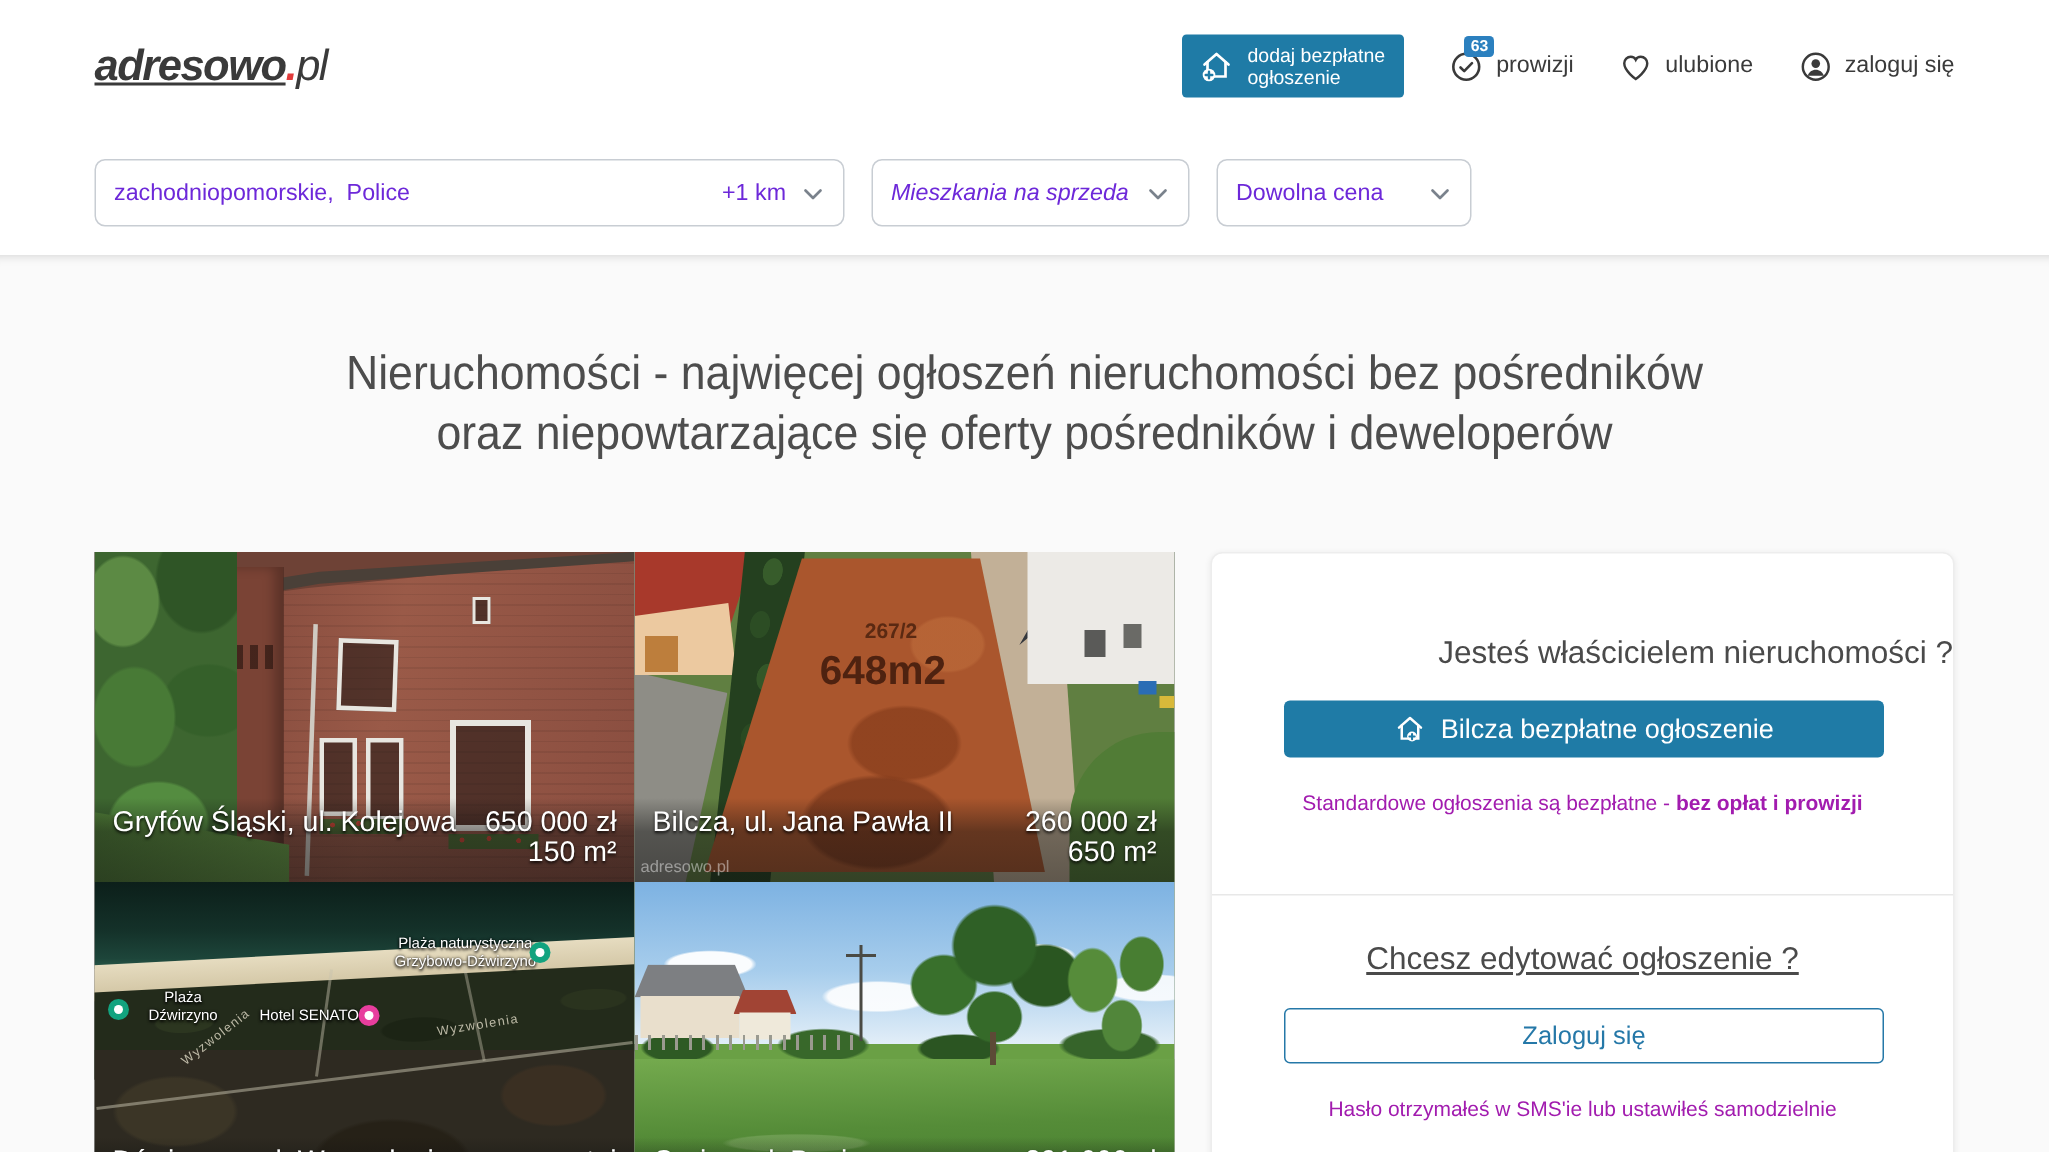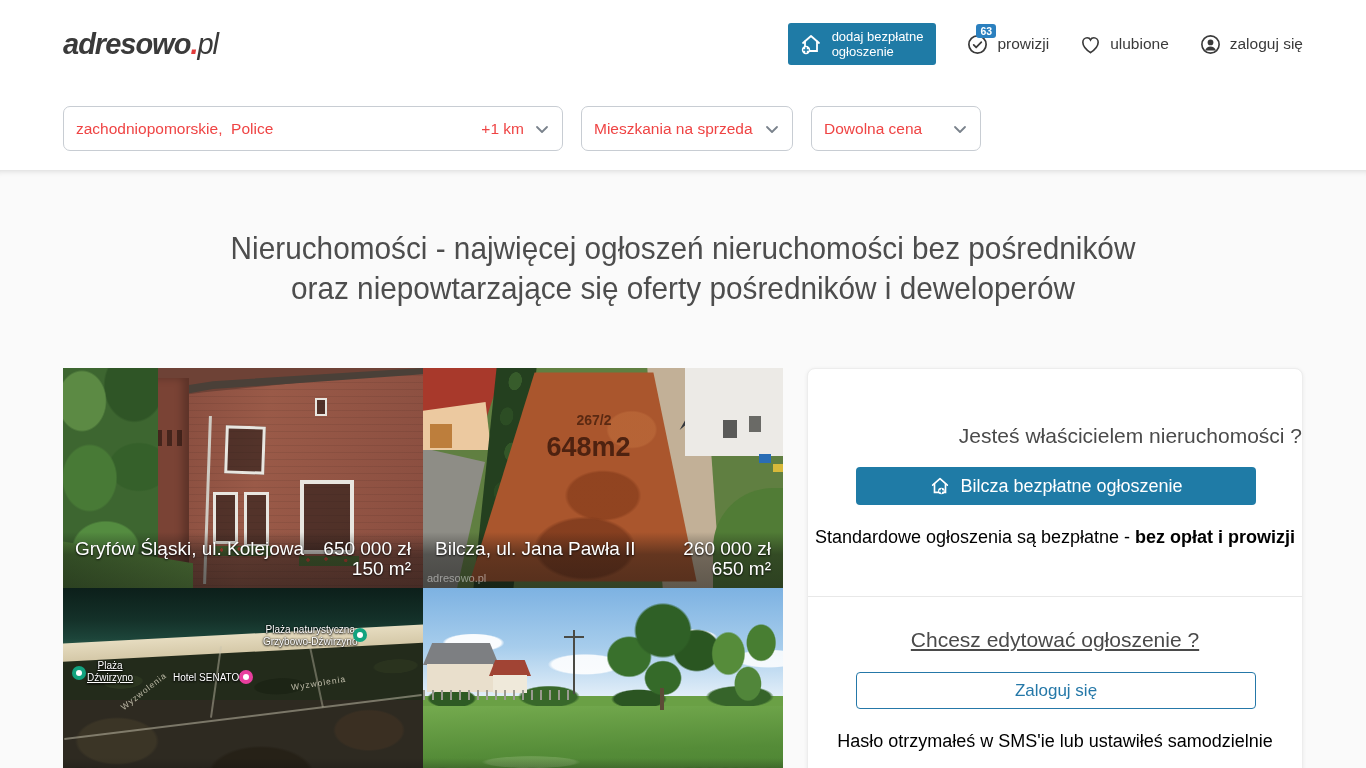--- a/index.html
+++ b/index.html
@@ -6,40 +6,40 @@
   html,body { width:1366px; height:768px; overflow:hidden; }
   body { font-family:"Liberation Sans", sans-serif; background:#fff; }
   .page { position:relative; width:1366px; height:768px; overflow:hidden; background:#fff; }
 
   
   .content-bg { position:absolute; top:170px; left:0; right:0; bottom:0; background:#fafafa;
                 box-shadow: inset 0 7px 7px -7px rgba(0,0,0,0.18); }
   .header { position:absolute; top:0; left:63px; right:63px; height:88px;
             display:flex; align-items:center; justify-content:space-between; }
   .logo { font-size:29px; font-style:italic; color:#3a3a3a; letter-spacing:-1px; cursor:pointer; }
-  .logo .brand { font-weight:bold; }
+  .logo .brand { font-weight:bold;text-decoration:underline; }
   .logo .dot { color:#e23b3b; font-weight:bold; }
   .hdr-right { display:flex; align-items:center; gap:30px; }
   .btn-add-hdr { display:flex; align-items:center; gap:9px; background:#1f7ba6; color:#fff;
                  border:none; padding:6px 13px 6px 11px; border-radius:3px; font-size:13px;
                  line-height:15px; text-align:left; cursor:pointer; font-family:inherit; }
   .nav-item { display:flex; align-items:center; gap:8px; font-size:15.5px; color:#3a3a3a;
               position:relative; cursor:pointer; }
   .badge { position:absolute; top:-9px; left:10px; background:#2b80bf; color:#fff; font-size:10.5px;
            font-weight:bold; padding:1px 4px; border-radius:3px; line-height:12px; }
 
   
   .search-row { position:absolute; top:106px; left:63px; display:flex; gap:18px; align-items:center; }
   .field { height:45px; border:1px solid #c8cdd3; border-radius:7px; background:#fff;
            display:flex; align-items:center; justify-content:space-between; padding:0 12px;
-           font-size:15.5px; color:#ef4444; cursor:pointer; }
+           font-size:15.5px; color:#6d28d9; cursor:pointer; }
   .f-loc { width:500px; }
   .f-loc .loc-right { display:flex; align-items:center; gap:10px; }
   .f-cat { width:212px; }
-  .f-cat .val { width:168px; overflow:hidden; white-space:nowrap; }
+  .f-cat .val { width:168px; overflow:hidden; white-space:nowrap;font-style:italic; }
   .f-price { width:170px; }
   .pre { white-space:pre-wrap; }
   .btn-szukaj { width:300px; height:41px; margin-left:4px; background:#c43d3d; border:none;
                 border-radius:4px; color:#fff; font-weight:bold; font-size:16.5px; letter-spacing:.5px;
                 display:flex; align-items:center; justify-content:center; gap:9px; cursor:pointer;
                 font-family:inherit; }
 
   
   .hero-title { position:absolute; top:228px; left:0; width:100%; text-align:center;
                 font-size:32px; line-height:40px; font-weight:400; color:#4d4d4d;
@@ -158,21 +158,21 @@
         radial-gradient(50px 30px at 35% 90%, #423a28 0 55%, transparent 60%); }
   .s3-road1 { position:absolute; left:0; top:128px; width:360px; height:2px;
               background:rgba(200,195,175,0.5); transform:rotate(-7deg); }
   .s3-road2 { position:absolute; left:152px; top:58px; width:2px; height:72px;
               background:rgba(200,195,175,0.45); transform:rotate(8deg); }
   .s3-road3 { position:absolute; left:252px; top:54px; width:2px; height:66px;
               background:rgba(200,195,175,0.4); transform:rotate(-12deg); }
   .s3-lb { position:absolute; color:#fff; font-size:10px; line-height:12px;
            text-shadow:0 0 2px #000, 0 1px 2px #000; z-index:3; }
   .s3-lb-beach1 { left:200px; top:36px; text-align:center; }
-  .s3-lb-beach2 { left:24px; top:72px; text-align:center;text-decoration:underline; }
+  .s3-lb-beach2 { left:36px; top:72px; text-align:center; }
   .s3-lb-hotel { left:110px; top:84px; }
   .s3-mk { position:absolute; width:14px; height:14px; border-radius:50%; background:#12a37f; z-index:3; }
   .s3-mk::after { content:""; position:absolute; left:4px; top:4px; width:6px; height:6px;
                   background:#fff; border-radius:50%; }
   .s3-mk-beach1 { left:290px; top:40px; }
   .s3-mk-beach2 { left:9px; top:78px; }
   .s3-mk-hotel { left:176px; top:82px; background:#e83e9e; }
   .s3-st { position:absolute; color:rgba(215,210,190,0.85); font-size:8.5px; letter-spacing:1px; z-index:2; }
   .s3-st1 { left:53px; top:98px; transform:rotate(-38deg); }
   .s3-st2 { left:228px; top:90px; transform:rotate(-9deg); }
@@ -225,21 +225,21 @@
 
   
   .sidebar { position:absolute; left:807px; top:368px; width:496px; height:430px; background:#fff;
              border:1px solid #ededed; border-radius:8px; box-shadow:0 1px 4px rgba(0,0,0,0.07); }
   .sb-title { position:absolute; left:0; width:100%; text-align:center; font-size:21px; color:#4a4a4a; }
   .sb-t1 { top:55px;text-align:right; }
   .sb-t2 { top:259px;text-decoration:underline; }
   .sb-btn-add { position:absolute; left:48px; top:98px; width:400px; height:38px; background:#1f7ba6;
                 border:none; border-radius:4px; color:#fff; font-size:18px; display:flex;
                 align-items:center; justify-content:center; gap:9px; cursor:pointer; font-family:inherit; }
-  .sb-note { position:absolute; left:0; width:100%; text-align:center; font-size:18px; color:#000000; }
+  .sb-note { position:absolute; left:0; width:100%; text-align:center; font-size:14px; color:#a21caf; }
   .sb-n1 { top:158px; }
   .sb-n2 { top:362px; }
   .sb-note b { font-weight:bold; }
   .sb-div { position:absolute; left:0; top:227px; width:100%; border-top:1px solid #e8e8e8; }
   .sb-btn-login { position:absolute; left:48px; top:303px; width:400px; height:37px; background:#fff;
                   border:1px solid #2578a8; border-radius:4px; color:#2578a8; font-size:17px;
                   display:flex; align-items:center; justify-content:center; cursor:pointer;
                   font-family:inherit; }
   svg { display:block; flex:none; }
 </style>

